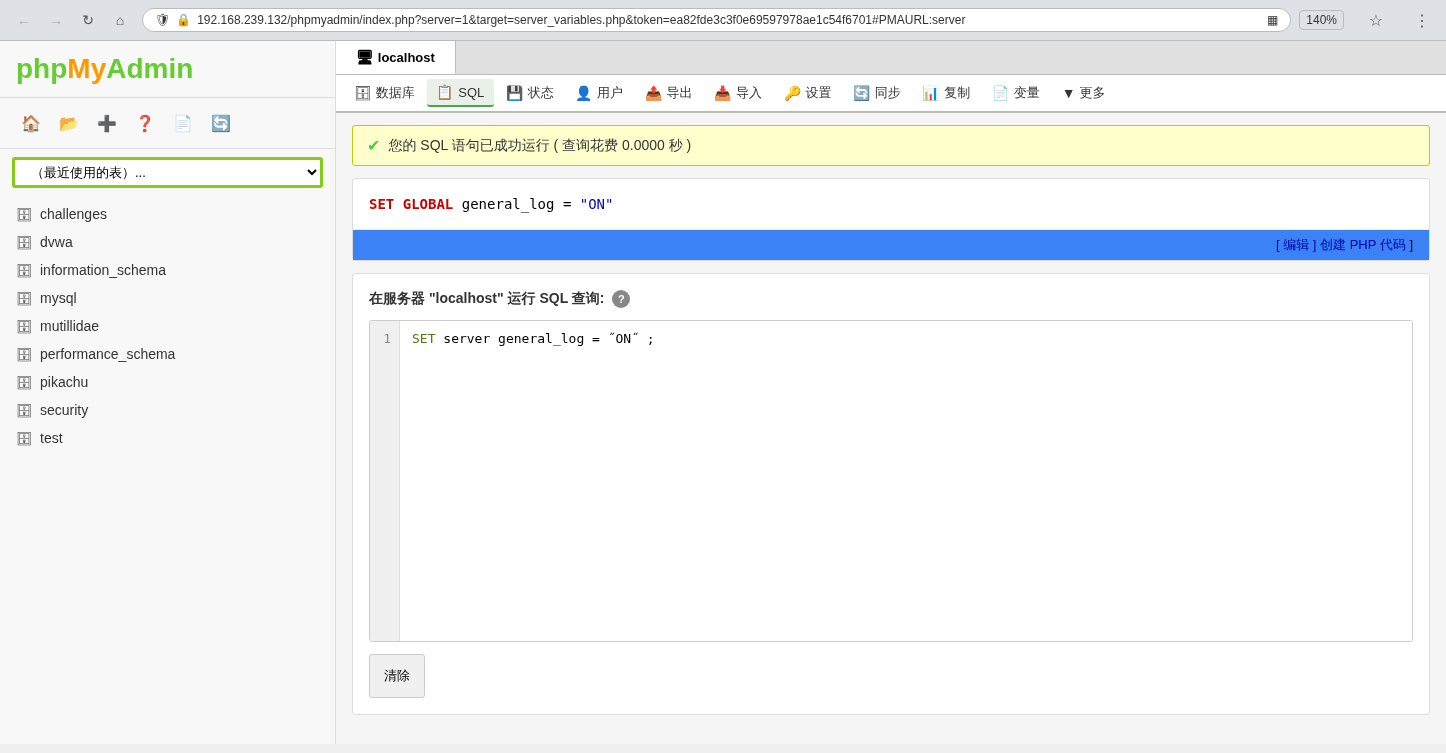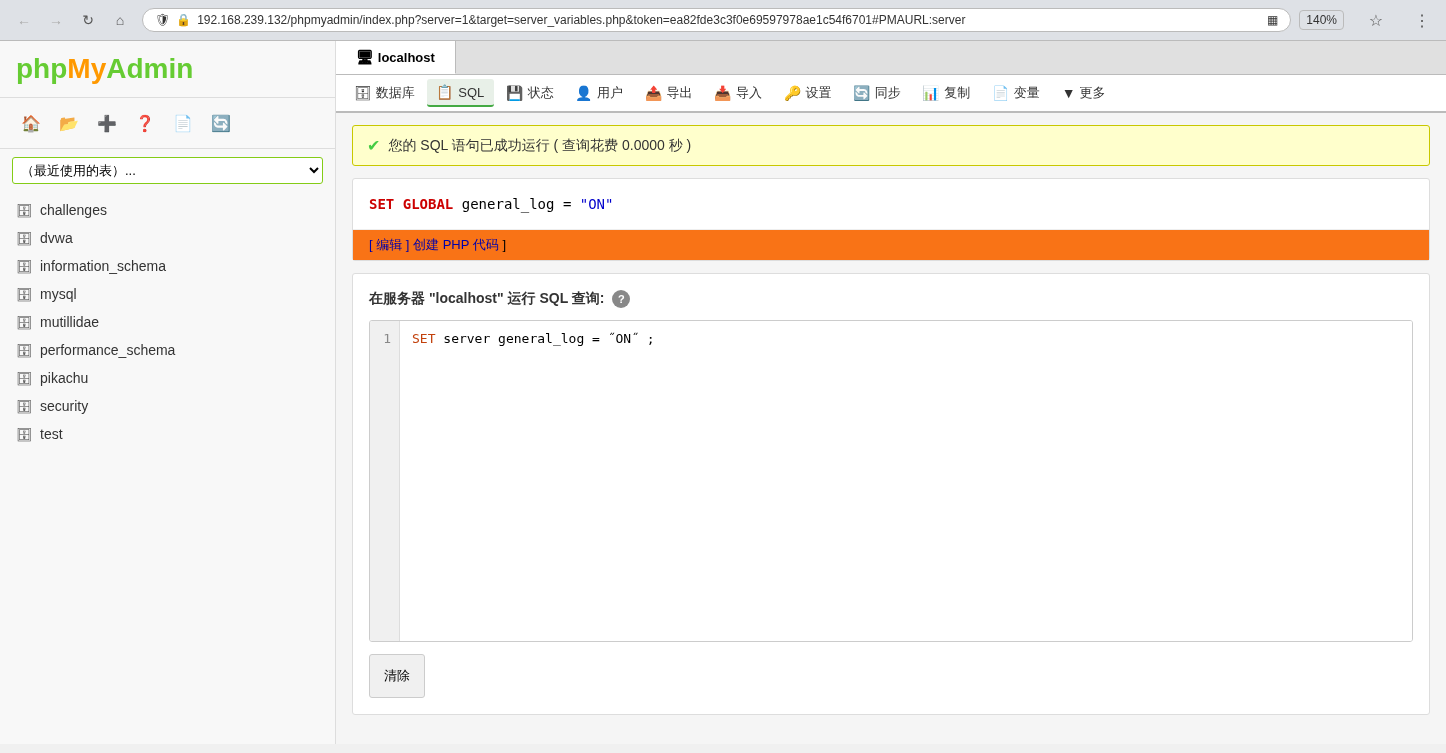--- a/index.html
+++ b/index.html
@@ -75,22 +75,22 @@
     }
     .sidebar-icon-btn {
       width: 30px; height: 30px;
       display: flex; align-items: center; justify-content: center;
       cursor: pointer; font-size: 16px;
       border: none; background: none;
     }
     .sidebar-dropdown {
       margin: 8px 12px;
       width: calc(100% - 24px);
-      padding: 4px 4px;
-      border: 1px solid #84cc16;
+      padding: 4px 12px;
+      border: 3px solid #84cc16;
       border-radius: 3px;
       font-size: 13px;
       background: white;
       cursor: pointer;
     }
     .db-list { padding: 4px 0; }
     .db-item {
       display: flex;
       align-items: flex-start;
       gap: 8px;
@@ -206,22 +206,23 @@
     .sql-result-content {
       padding: 14px 16px;
       font-family: monospace;
       font-size: 14px;
       line-height: 1.6;
     }
     .sql-keyword { color: #c00; font-weight: bold; }
     .sql-value { color: #00c; }
     .sql-actions {
       padding: 6px 16px;
-      background: #f97316;
+      background: #3b82f6;
       border-top: 1px solid #eee;
+      text-align: right;
       font-size: 13px;
     }
     .sql-link {
       color: #00a;
       cursor: pointer;
       text-decoration: none;
     }
 
     
     .query-section {
@@ -278,21 +279,21 @@
       padding: 8px 12px;
       outline: none;
       font-family: monospace;
       font-size: 13px;
       line-height: 1.6;
       border: none;
       resize: none;
       background: white;
     }
     .code-line { line-height: 1.6; }
-    .code-kw { color: #c2410c; }
+    .code-kw { color: #4d7c0f; }
     .code-str { color: #000000; }
 
     .clear-btn {
       padding: 12px 14px;
       background: #f0f0f0;
       border: 1px solid #ccc;
       border-radius: 3px;
       cursor: pointer;
       font-size: 13px;
     }

